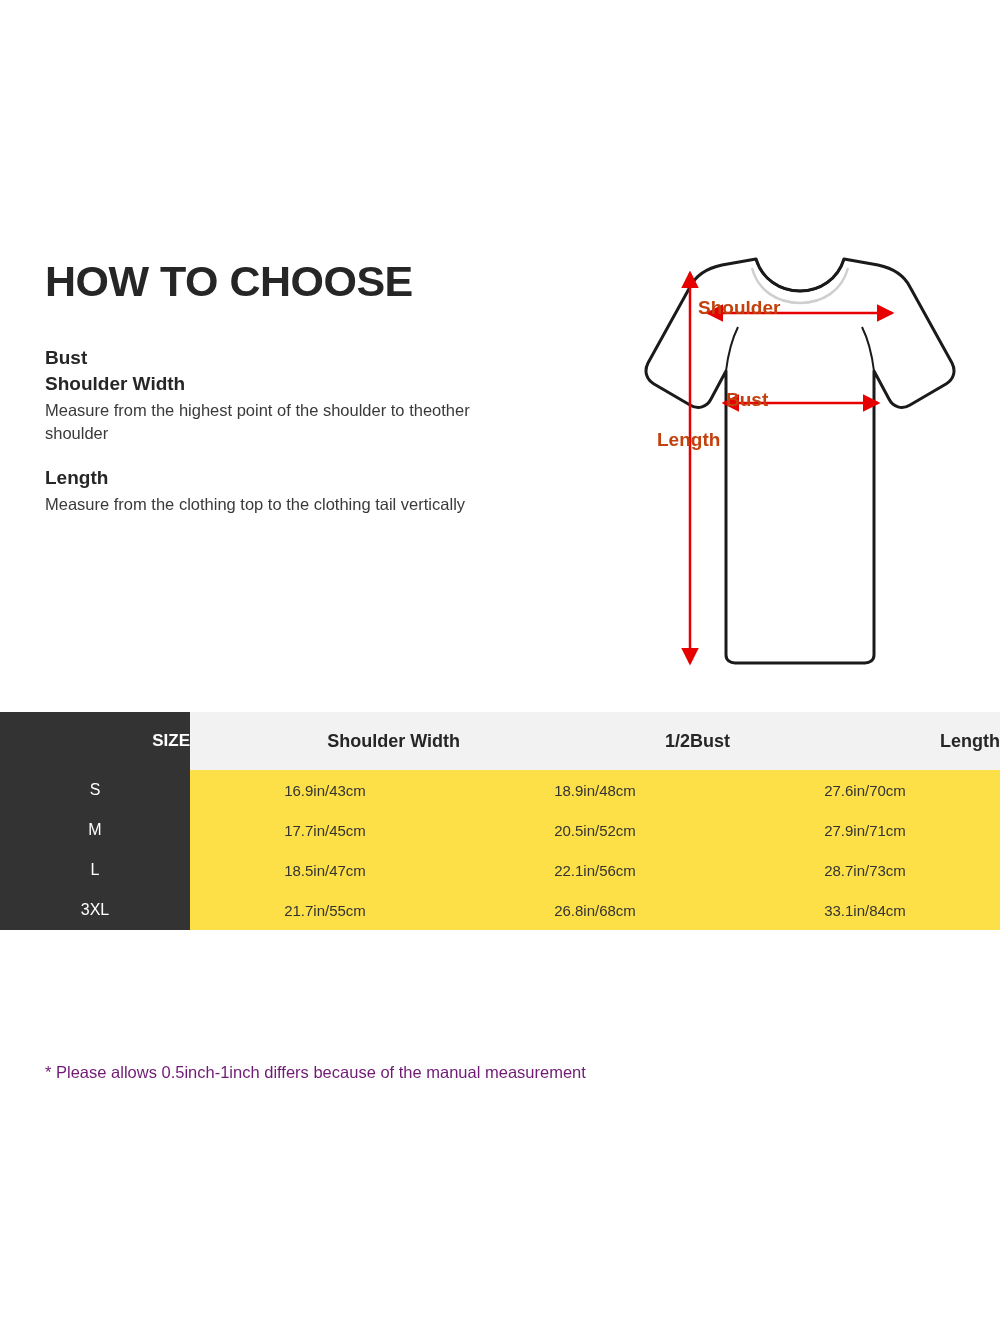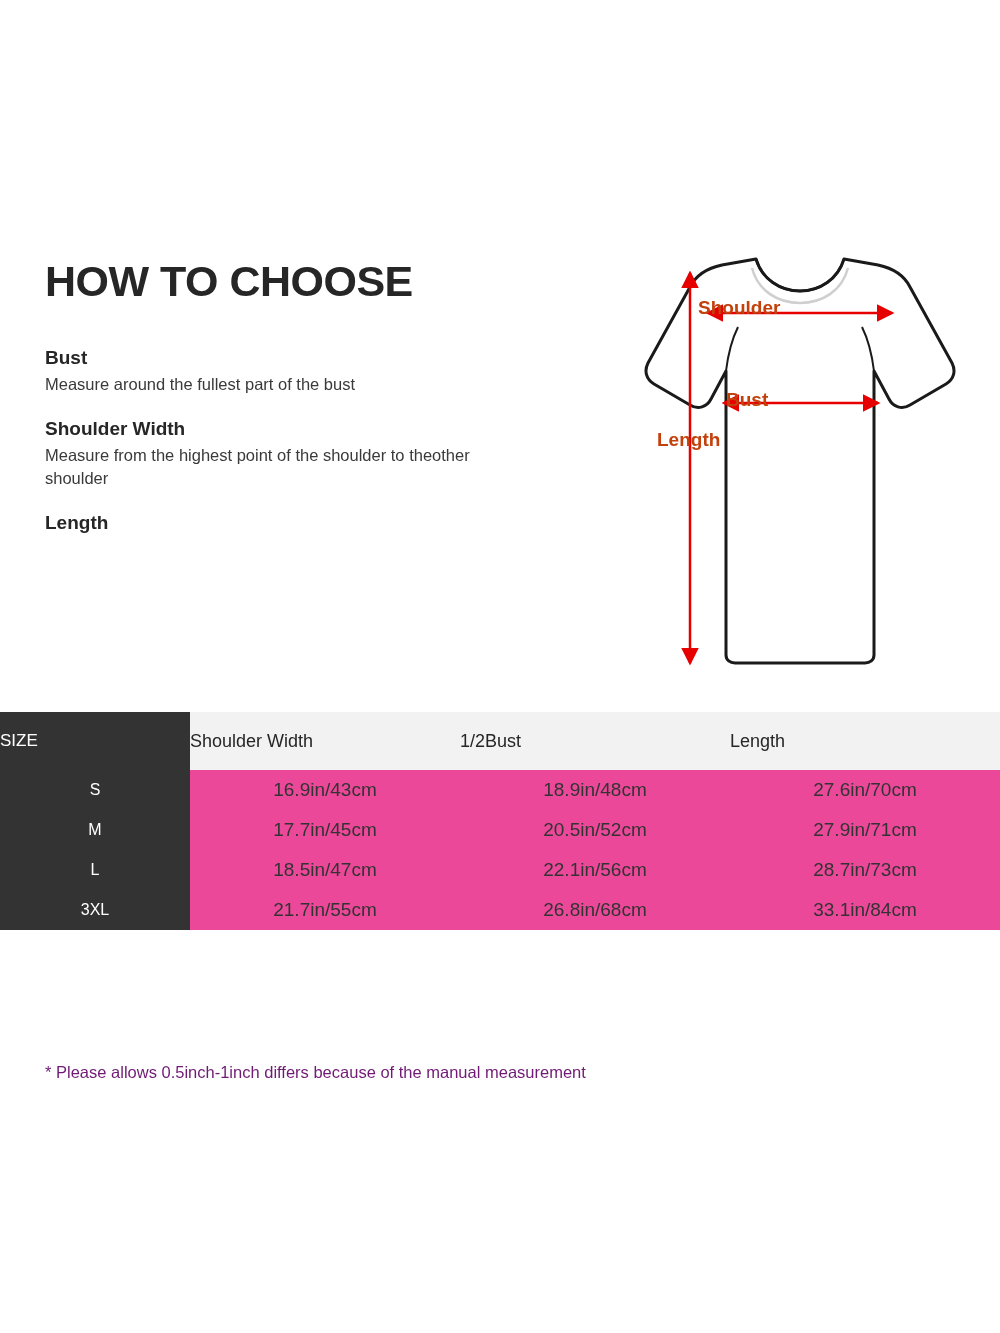--- a/index.html
+++ b/index.html
@@ -101,36 +101,36 @@
   table.size-table td {
     padding: 0;
     margin: 0;
   }
   .col-size { width: 190px; }
   .col-data { width: 270px; }
 
   thead th {
     height: 58px;
     font-size: 18px;
-    font-weight: normal;
+    font-weight: bold;
     color: #262626;
     background: #f2f2f2;
-    text-align: left;
+    text-align: right;
     vertical-align: middle;
   }
   thead th.size-head {
     background: #333333;
     color: #ffffff;
     font-size: 17px;
   }
   tbody td {
     height: 40px;
-    font-size: 19px;
+    font-size: 15px;
     color: #333333;
-    background: #ec4899;
+    background: #fde047;
     text-align: center;
     vertical-align: middle;
   }
   tbody td.size-cell {
     background: #333333;
     color: #ffffff;
     font-size: 16px;
   }
 
   .footnote {
@@ -148,30 +148,30 @@
 
   <div class="top-section">
 
     <div class="info-block">
       <div class="headline">
         <div>HOW TO CHOOSE</div>
       </div>
 
       <div>
         <p class="term">Bust</p>
-        <p class="desc">Measure around the fullest part of the bust</p>
       </div>
 
       <div>
         <p class="term">Shoulder Width</p>
         <p class="desc">Measure from the highest point of the shoulder to theother shoulder</p>
       </div>
 
       <div>
         <p class="term">Length</p>
+        <p class="desc last">Measure from the clothing top to the clothing tail vertically</p>
       </div>
     </div>
 
     <div class="diagram">
       <svg width="480" height="460" viewBox="0 0 480 460" xmlns="http://www.w3.org/2000/svg">
         <defs>
           <marker id="arrowhead" markerWidth="7" markerHeight="7" refX="6" refY="3.5" orient="auto">
             <polygon points="0 0, 7 3.5, 0 7" fill="#e60000"></polygon>
           </marker>
           <marker id="arrowtail" markerWidth="7" markerHeight="7" refX="1" refY="3.5" orient="auto">

